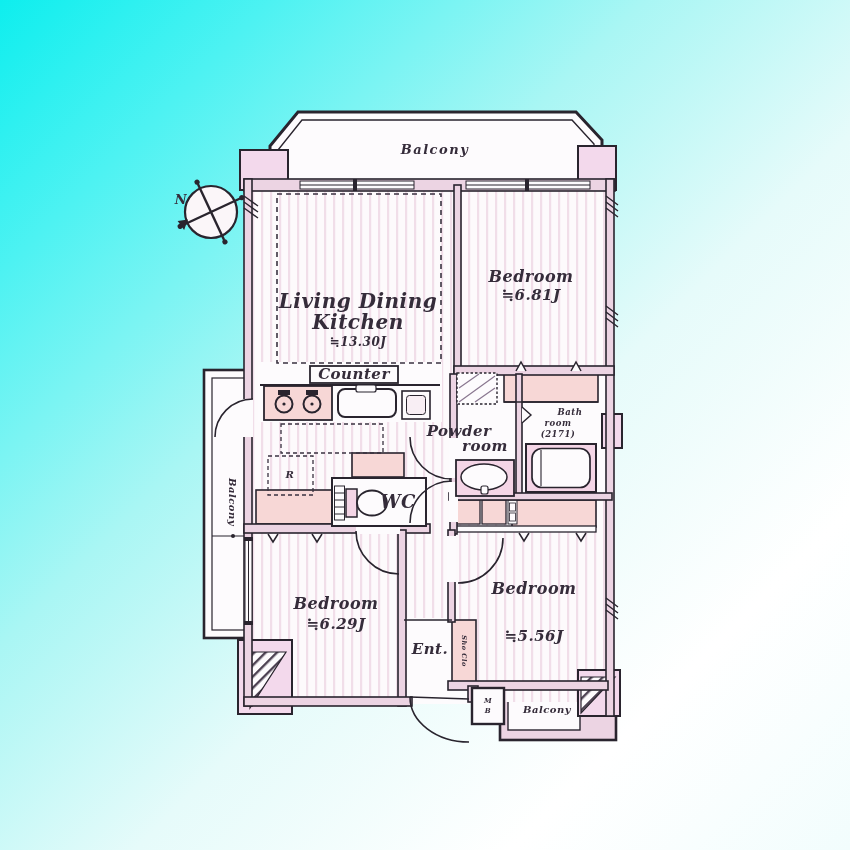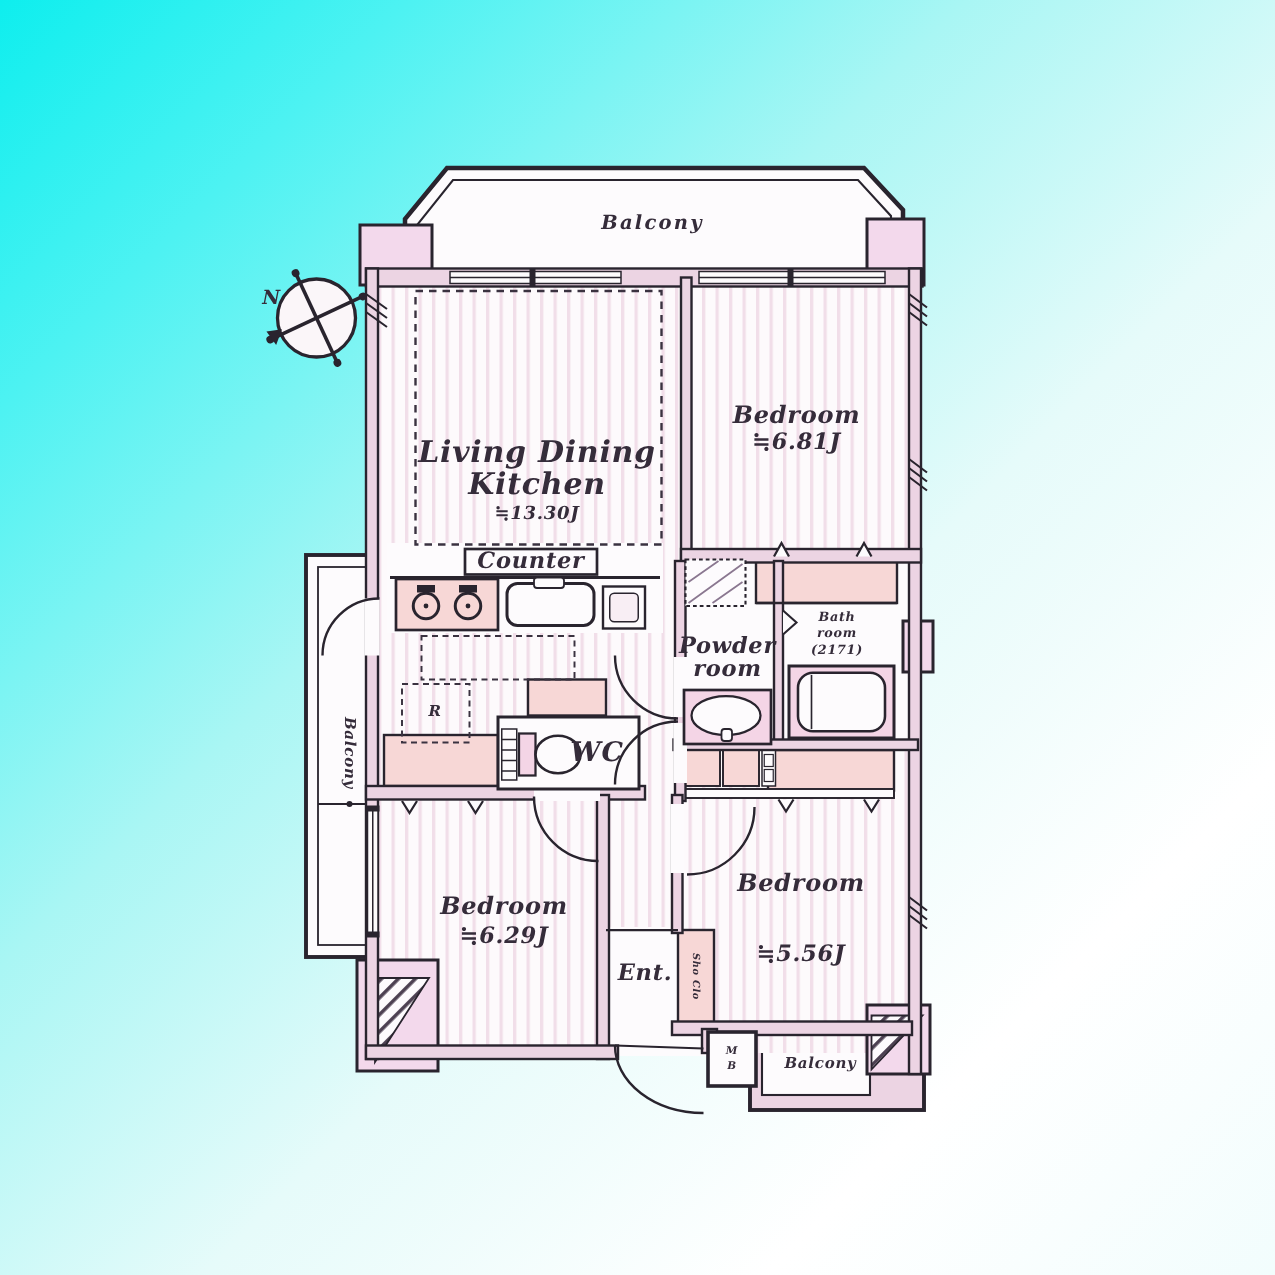--- a/index.html
+++ b/index.html
@@ -226,24 +226,24 @@
   <div class="lbl l17" style="left:358px;top:322px">Kitchen</div>
   <div class="lbl l15" style="left:358px;top:342px">≒13.30J</div>
 
   <div class="lbl l145" style="left:531px;top:277px">Bedroom</div>
   <div class="lbl l135" style="left:531px;top:295px">≒6.81J</div>
 
   <div class="lbl l11" style="left:354px;top:374px">Counter</div>
   <div class="lbl l10" style="left:290px;top:475px">R</div>
   <div class="lbl l12" style="left:398px;top:502px">WC</div>
 
-  <div class="lbl l11" style="left:485px;top:431px">Powder</div>
+  <div class="lbl l11" style="left:459px;top:431px">Powder</div>
   <div class="lbl l11" style="left:485px;top:446px">room</div>
 
-  <div class="lbl l85" style="left:558px;top:412px">Bath</div>
+  <div class="lbl l85" style="left:570px;top:412px">Bath</div>
   <div class="lbl l85" style="left:558px;top:423px">room</div>
   <div class="lbl l85" style="left:558px;top:434px">(2171)</div>
 
   <div class="lbl l145" style="left:336px;top:604px">Bedroom</div>
   <div class="lbl l135" style="left:336px;top:624px">≒6.29J</div>
 
   <div class="lbl l145" style="left:534px;top:589px">Bedroom</div>
   <div class="lbl l135" style="left:534px;top:636px">≒5.56J</div>
 
   <div class="lbl l11" style="left:430px;top:649px">Ent.</div>

